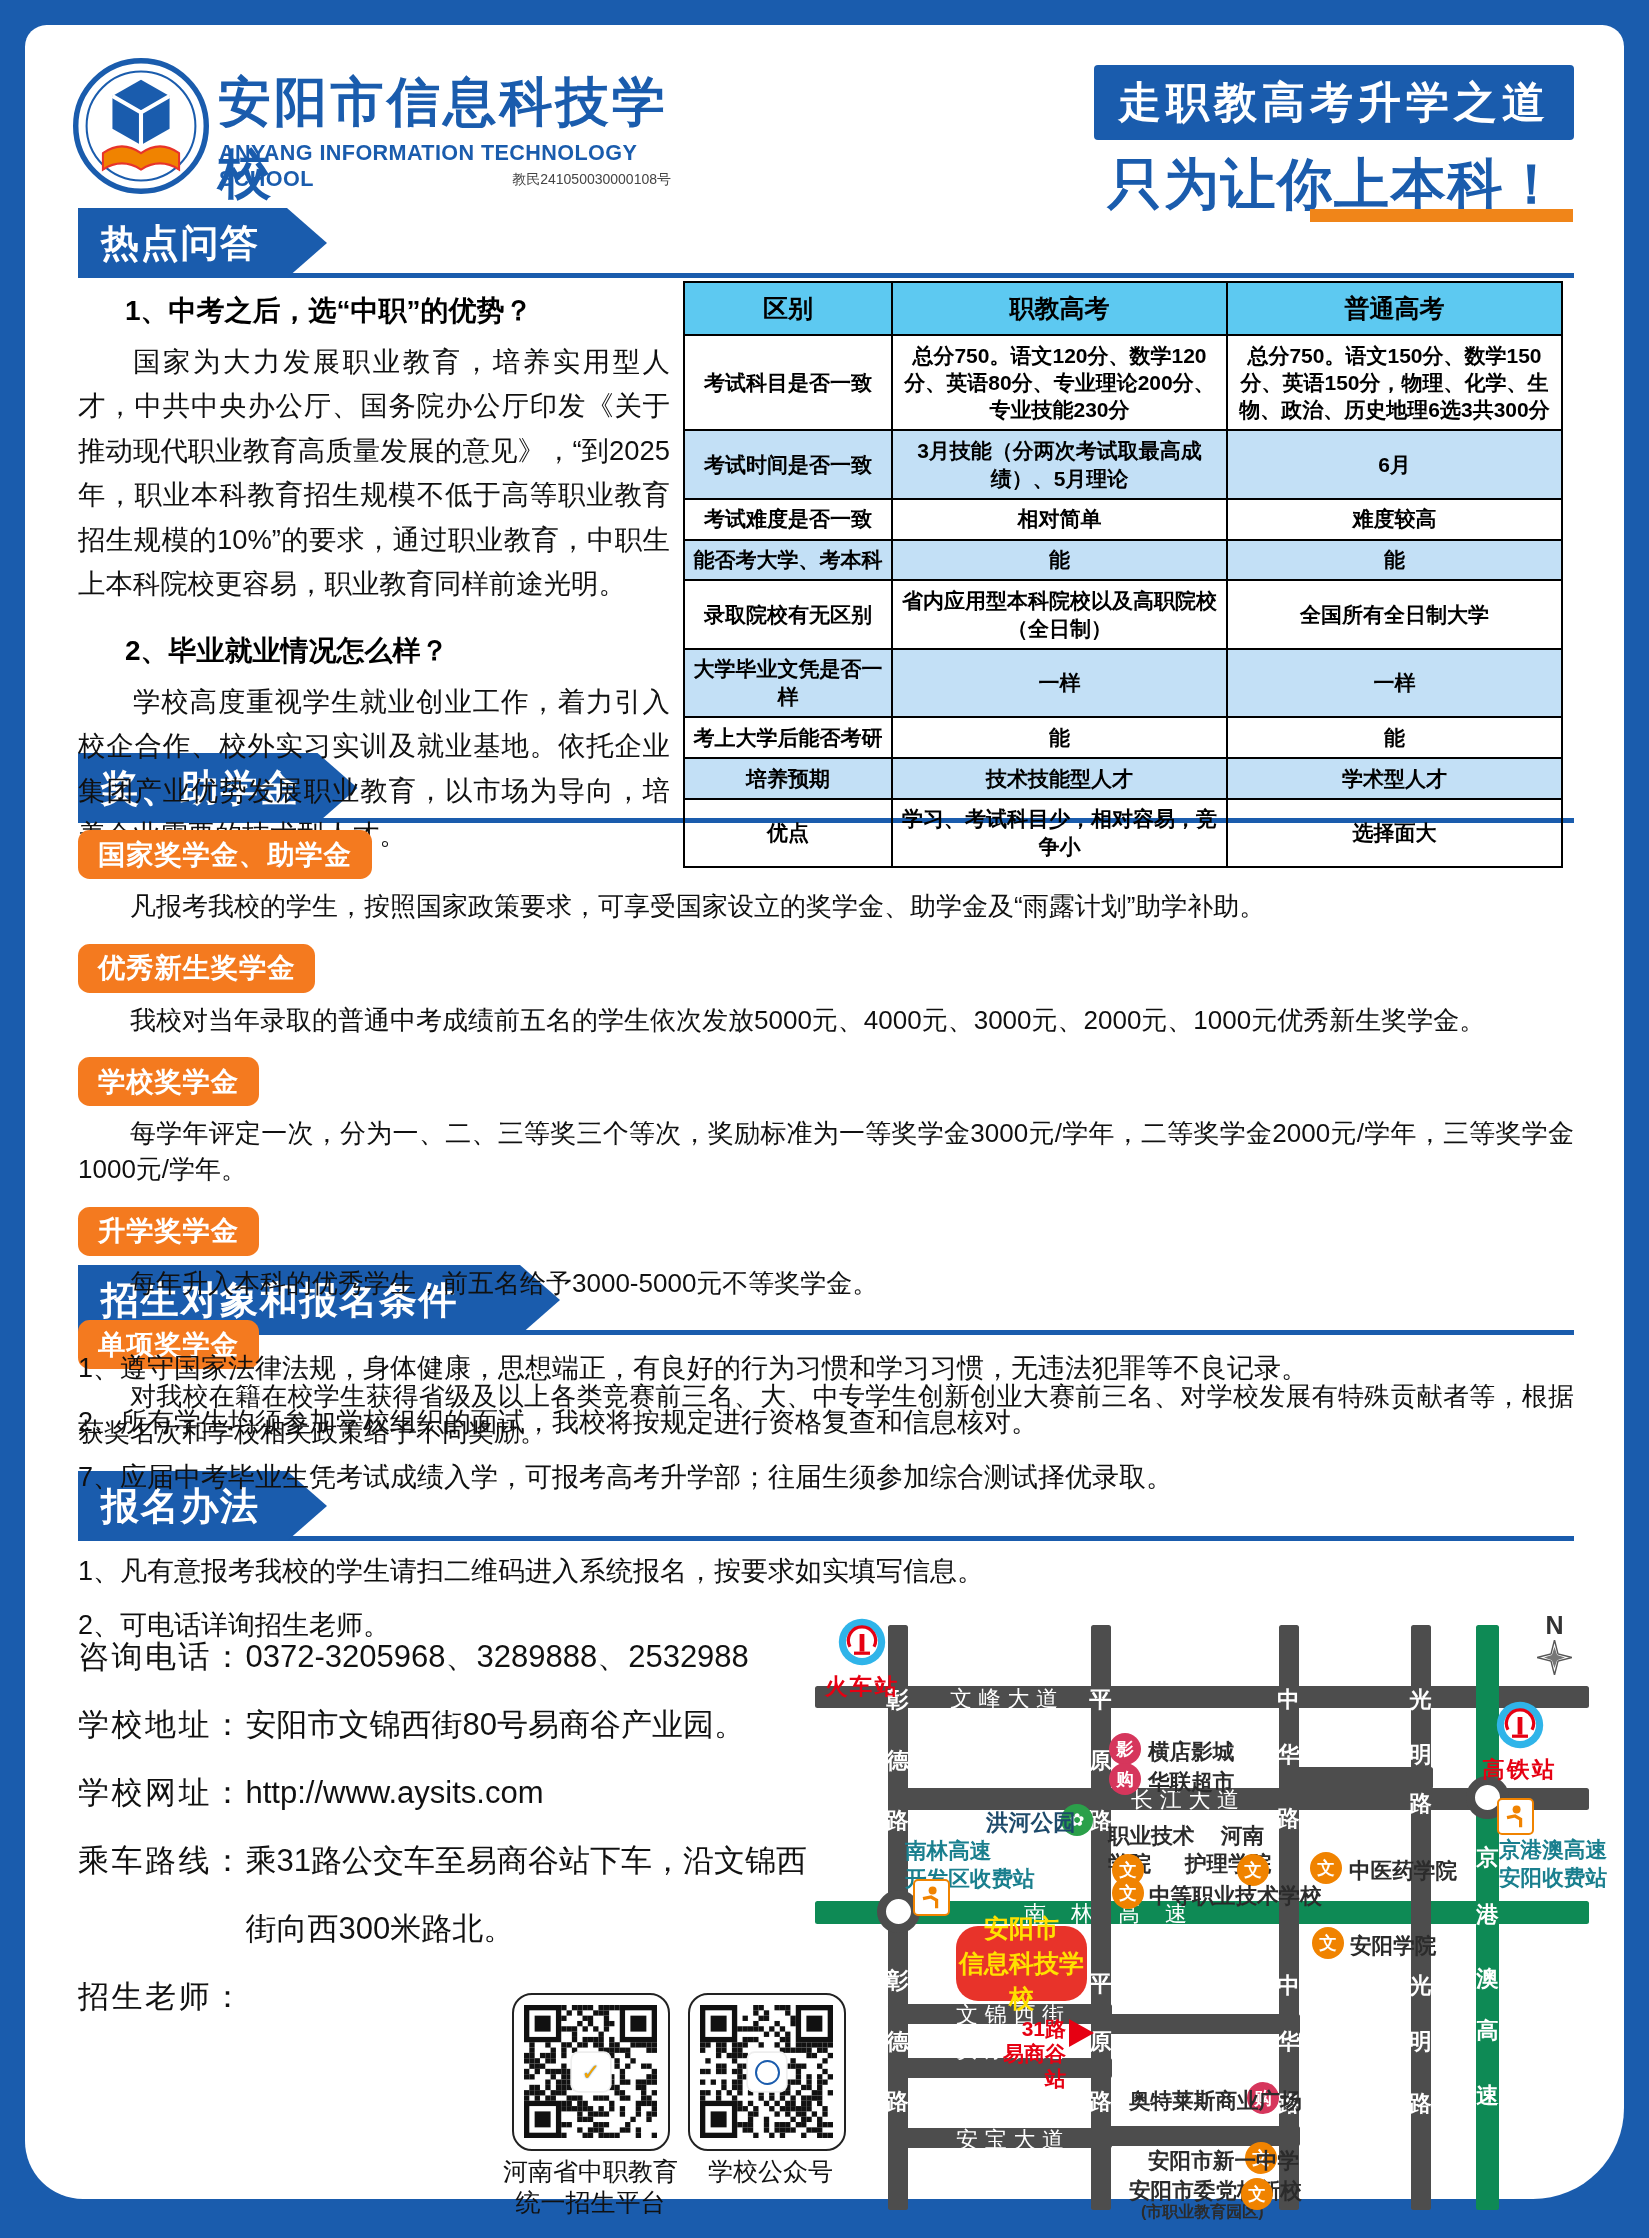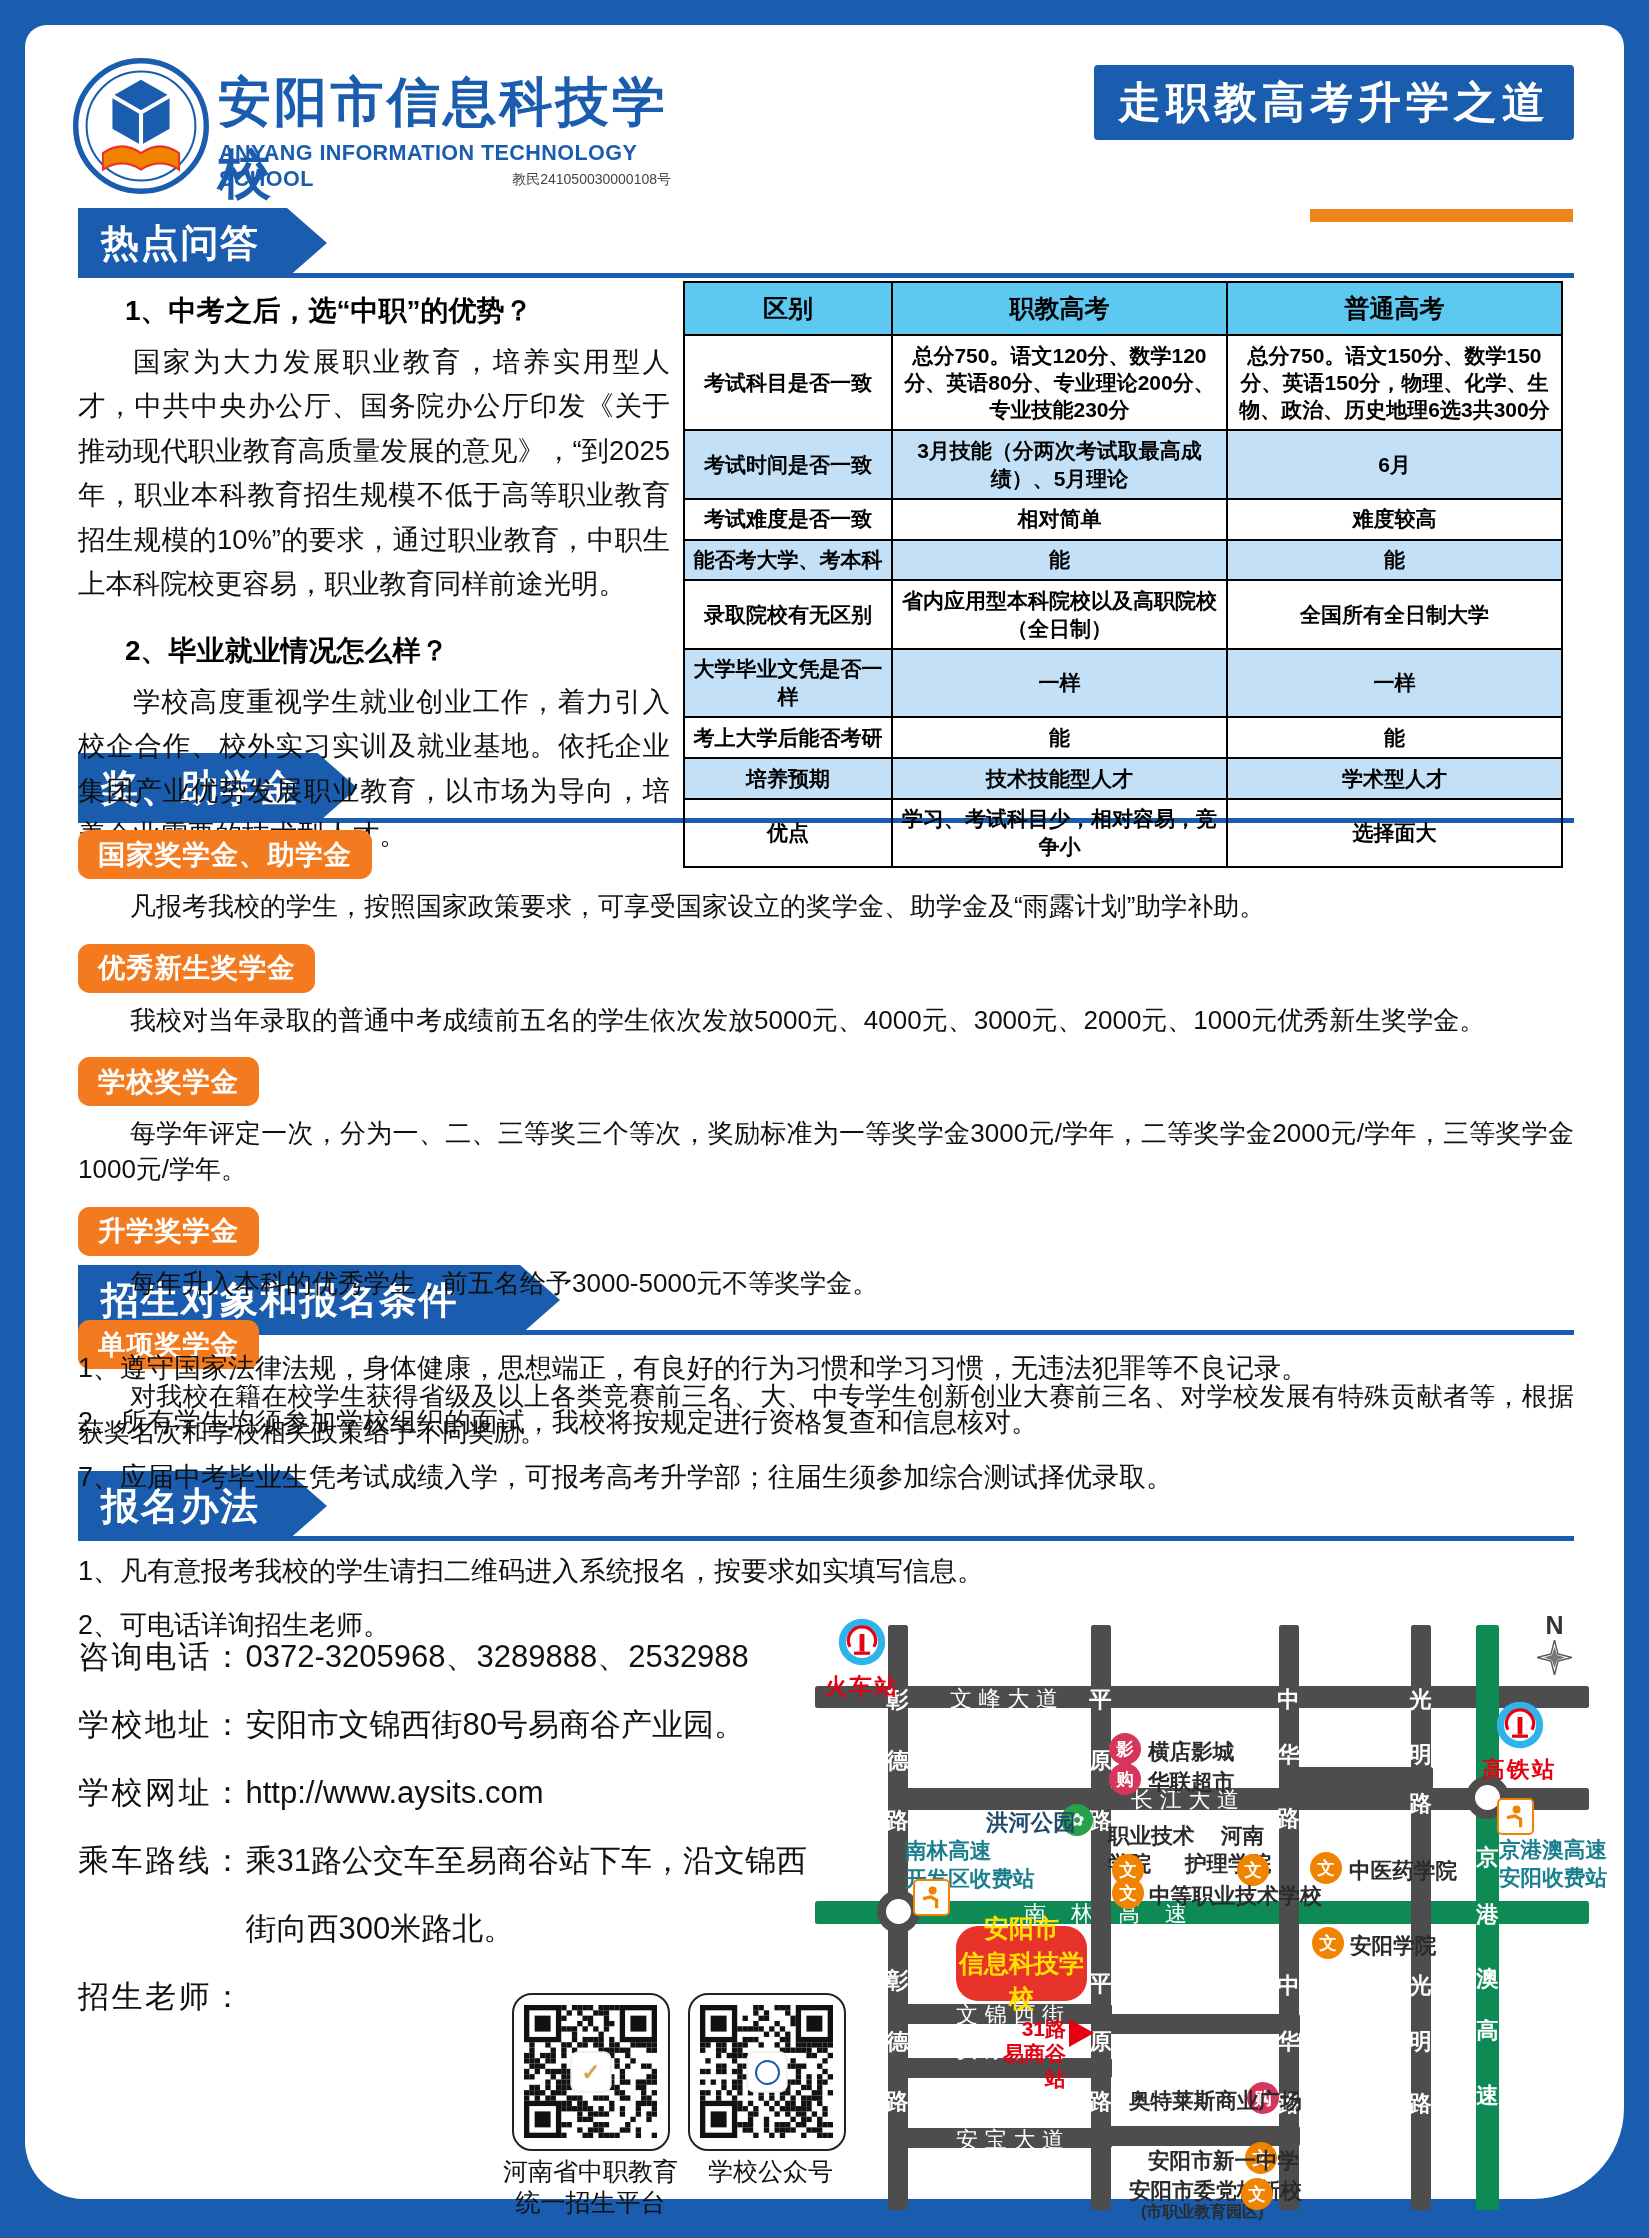--- a/index.html
+++ b/index.html
@@ -88,20 +88,21 @@
     <circle cx="50" cy="50" r="48" fill="#ffffff" stroke="#1a5cad" stroke-width="4"></circle>
     <circle cx="50" cy="50" r="40" fill="none" stroke="#1a5cad" stroke-width="1.5"></circle>
     <polygon points="50,16 71,28 71,52 50,64 29,52 29,28" fill="#1a5cad"></polygon>
     <path d="M29,28 L50,40 L71,28 M50,40 L50,64" stroke="#ffffff" stroke-width="3" fill="none"></path>
     <path d="M22,70 Q36,60 50,70 Q64,60 78,70 L78,82 Q64,73 50,82 Q36,73 22,82 Z" fill="#f08300" stroke="#e8332a" stroke-width="1.5"></path>
   </svg>
   <div class="abs school-cn">安阳市信息科技学校</div>
   <div class="abs school-en">ANYANG INFORMATION TECHNOLOGY SCHOOL</div>
   <div class="abs license">教民241050030000108号</div>
   <div class="abs slogan1">走职教高考升学之道</div>
+  <div class="abs slogan2">只为让你上本科！</div>
   <div class="abs slogan-bar"></div>
 
   <div class="abs sec-line" style="left:78px;top:273px;width:1496px;"></div>
   <div class="abs sec-h" style="left:78px;top:208px;min-width:249px;">热点问答</div>
 
   <div class="abs sec-line" style="left:78px;top:818px;width:1496px;"></div>
   <div class="abs sec-h" style="left:78px;top:753px;min-width:274px;">奖、助学金</div>
 
   <div class="abs sec-line" style="left:78px;top:1330px;width:1496px;"></div>
   <div class="abs sec-h" style="left:78px;top:1265px;min-width:482px;">招生对象和报名条件</div>

